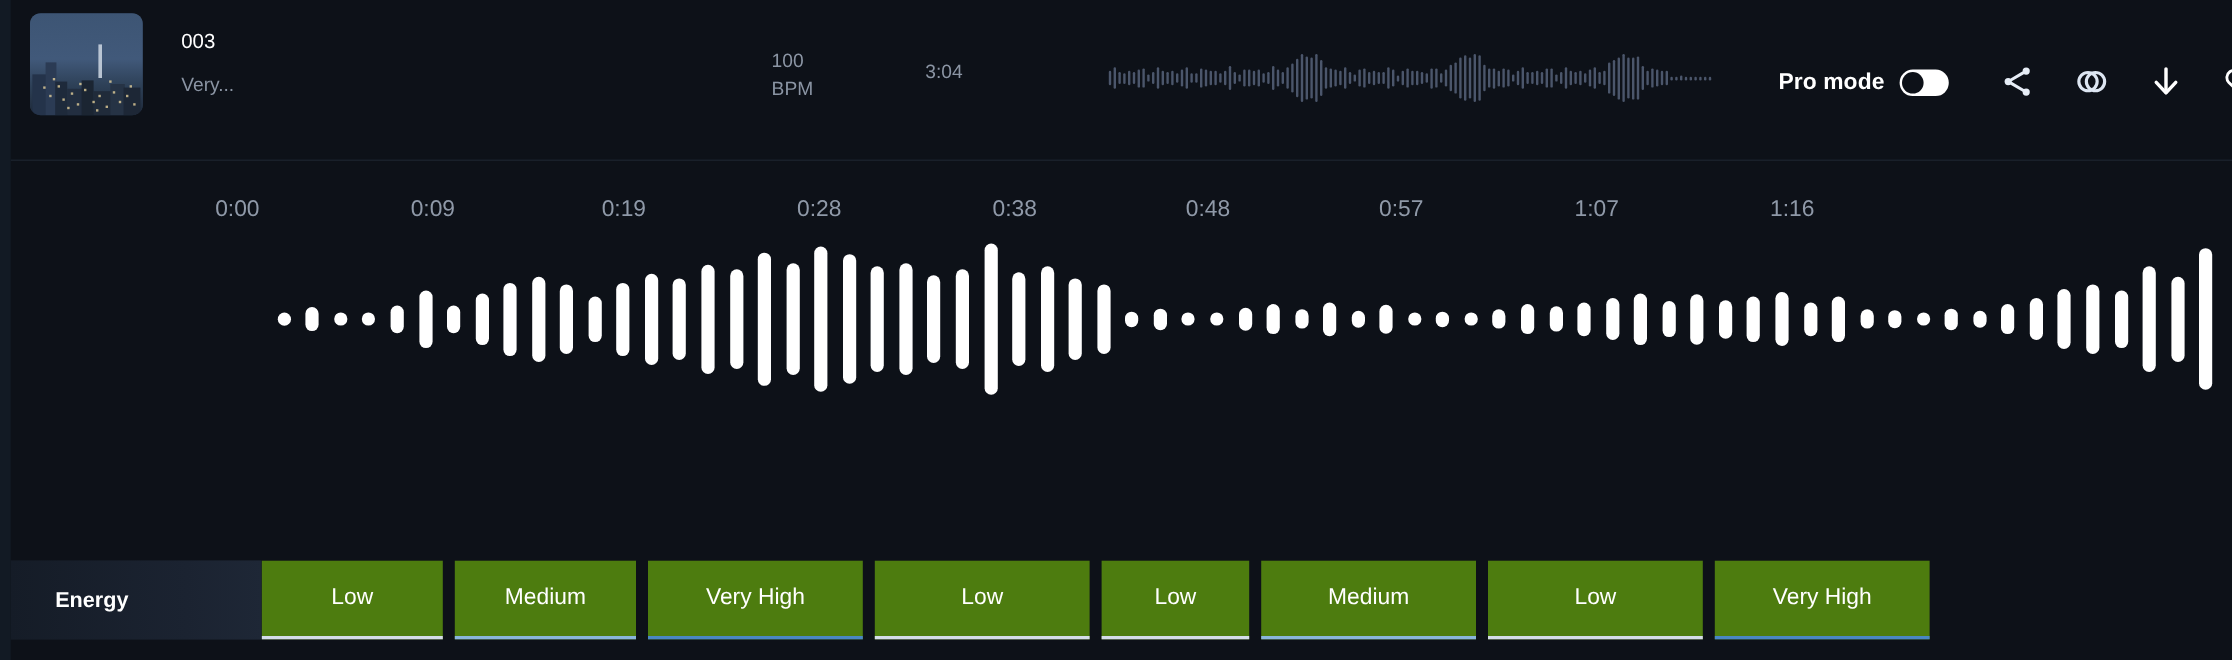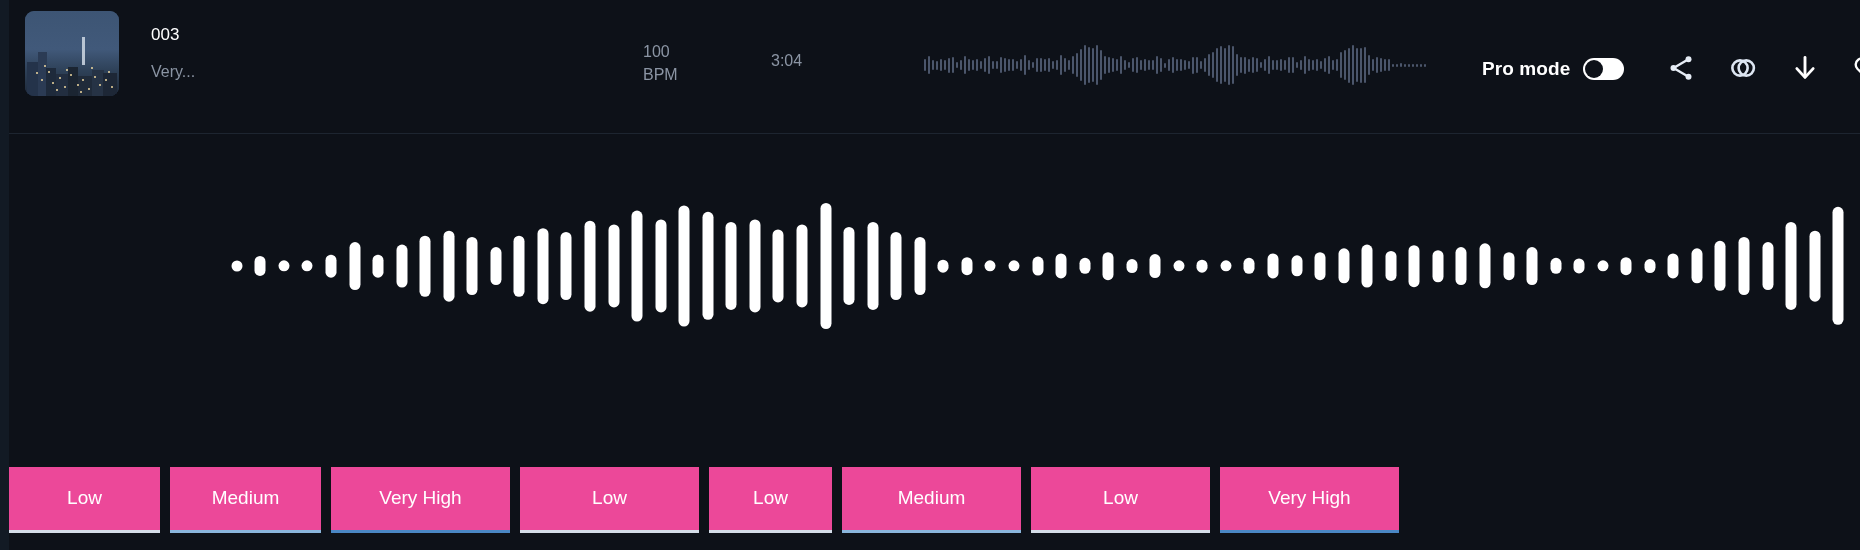--- a/index.html
+++ b/index.html
@@ -172,21 +172,21 @@
   }
   .seg-track {
     position: relative;
     flex: 1 1 auto;
     overflow: hidden;
     display: flex; gap: 10px;
   }
   .seg {
     position: relative;
     flex: 0 0 auto;
-    background: #ec4899;
+    background: #4d7c0f;
     display: flex; align-items: center; justify-content: center;
     color: #ffffff; font-size: 19px;
     padding-bottom: 4px;
   }
   .seg .underline {
     position: absolute; left: 0; right: 0; bottom: 0;
     height: 3px;
   }
 </style>
 </head>
@@ -405,20 +405,31 @@
         </svg>
       </span>
       <span class="ic">
         <svg viewBox="0 0 24 24" fill="none" stroke="#ffffff" stroke-width="1.9" stroke-linecap="round" stroke-linejoin="round">
           <path d="M12 20.2 4.3 12.6a4.8 4.8 0 1 1 7.7-5.6 4.8 4.8 0 1 1 7.7 5.6z"></path>
         </svg>
       </span>
     </div>
   </div>
 
+  <div class="ruler">
+      <div class="tick" style="left: 10.2%;">0:00</div>
+      <div class="tick" style="left: 19%;">0:09</div>
+      <div class="tick" style="left: 27.6%;">0:19</div>
+      <div class="tick" style="left: 36.4%;">0:28</div>
+      <div class="tick" style="left: 45.2%;">0:38</div>
+      <div class="tick" style="left: 53.9%;">0:48</div>
+      <div class="tick" style="left: 62.6%;">0:57</div>
+      <div class="tick" style="left: 71.4%;">1:07</div>
+      <div class="tick" style="left: 80.2%;">1:16</div>
+    </div>
 
   <div class="wave">
       <div class="bar" style="left: 0.724638%; height: 11px;"></div>
       <div class="bar" style="left: 2.17391%; height: 20.2px;"></div>
       <div class="bar" style="left: 3.62319%; height: 11.3px;"></div>
       <div class="bar" style="left: 5.07246%; height: 11.3px;"></div>
       <div class="bar" style="left: 6.52174%; height: 22.7px;"></div>
       <div class="bar" style="left: 7.97101%; height: 47.9px;"></div>
       <div class="bar" style="left: 9.42029%; height: 22.7px;"></div>
       <div class="bar" style="left: 10.8696%; height: 42.8px;"></div>
@@ -479,20 +490,21 @@
       <div class="bar" style="left: 90.5797%; height: 35.3px;"></div>
       <div class="bar" style="left: 92.029%; height: 50.4px;"></div>
       <div class="bar" style="left: 93.4783%; height: 58px;"></div>
       <div class="bar" style="left: 94.9275%; height: 47.9px;"></div>
       <div class="bar" style="left: 96.3768%; height: 88.2px;"></div>
       <div class="bar" style="left: 97.8261%; height: 70.6px;"></div>
       <div class="bar" style="left: 99.2754%; height: 118.4px;"></div>
     </div>
 
   <div class="energy-row">
+    <div class="energy-label">Energy</div>
     <div class="seg-track">
         <div class="seg" style="width: 151px;">
           <span>Low</span>
           <span class="underline" style="background: rgb(213, 221, 232);"></span>
         </div>
         <div class="seg" style="width: 151px;">
           <span>Medium</span>
           <span class="underline" style="background: rgb(138, 182, 220);"></span>
         </div>
         <div class="seg" style="width: 179px;">

